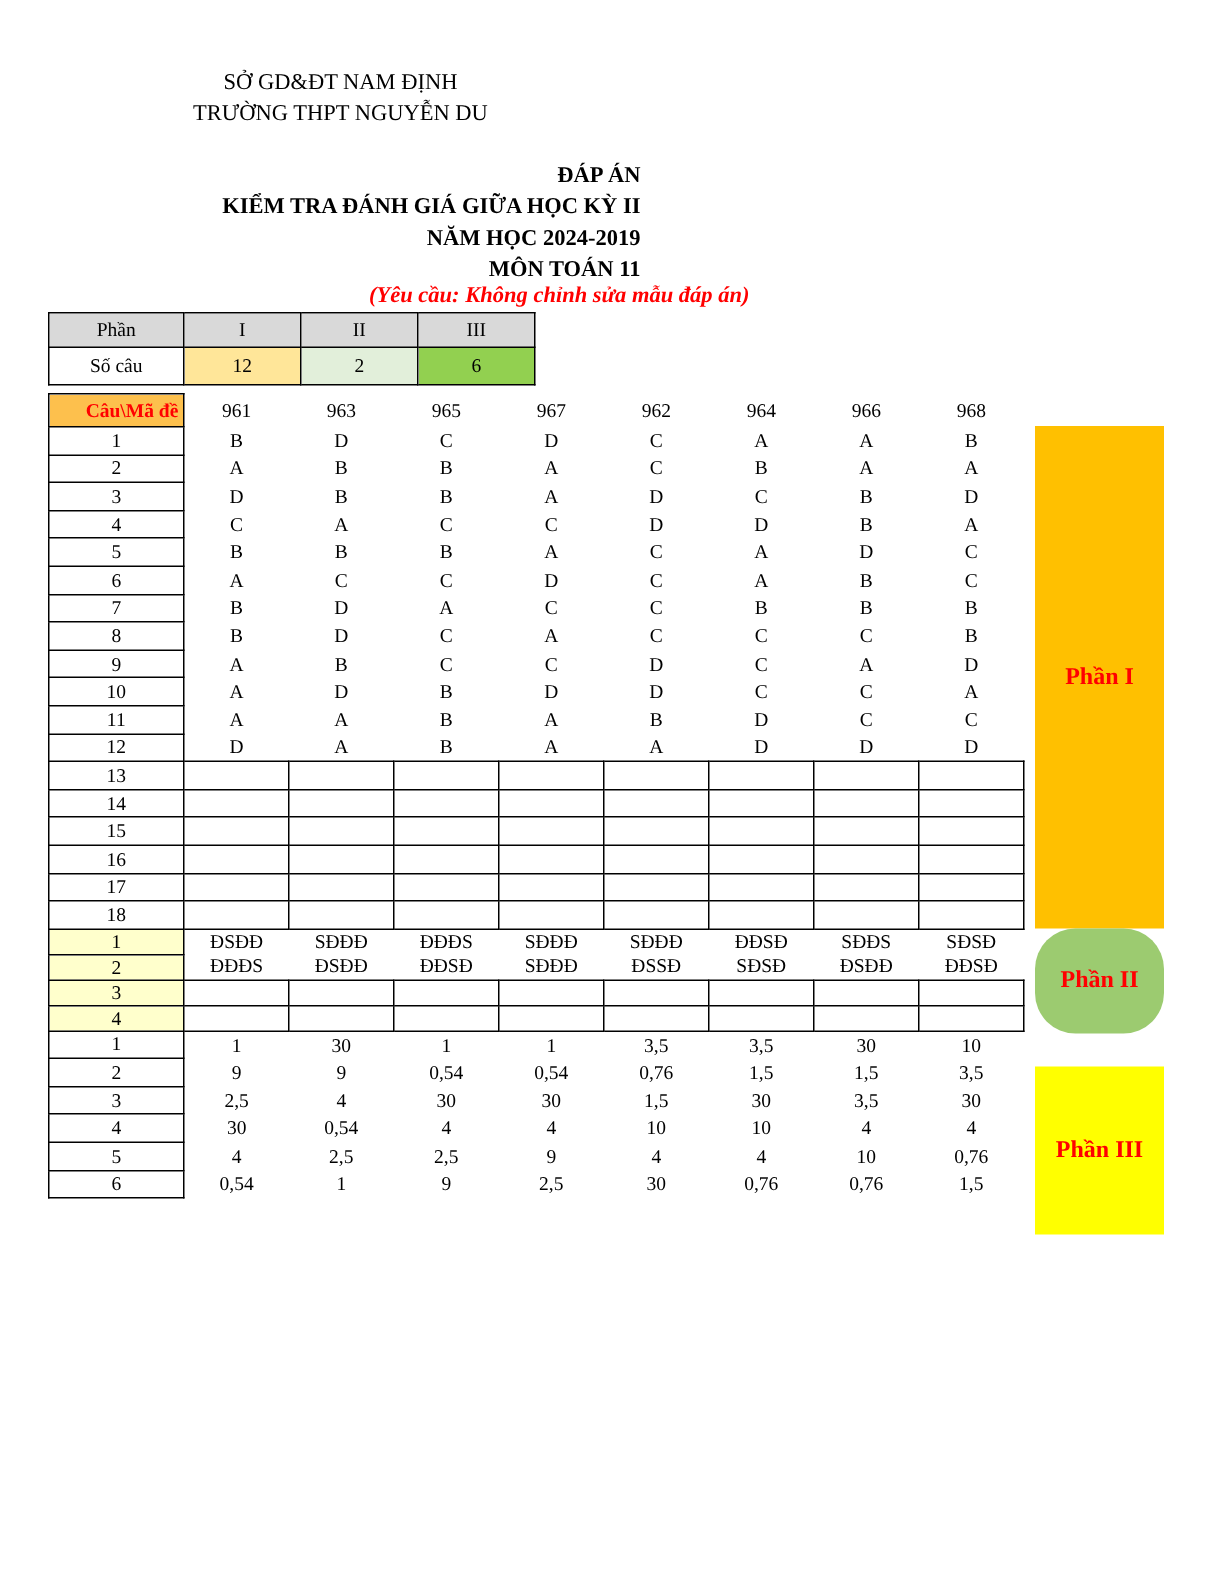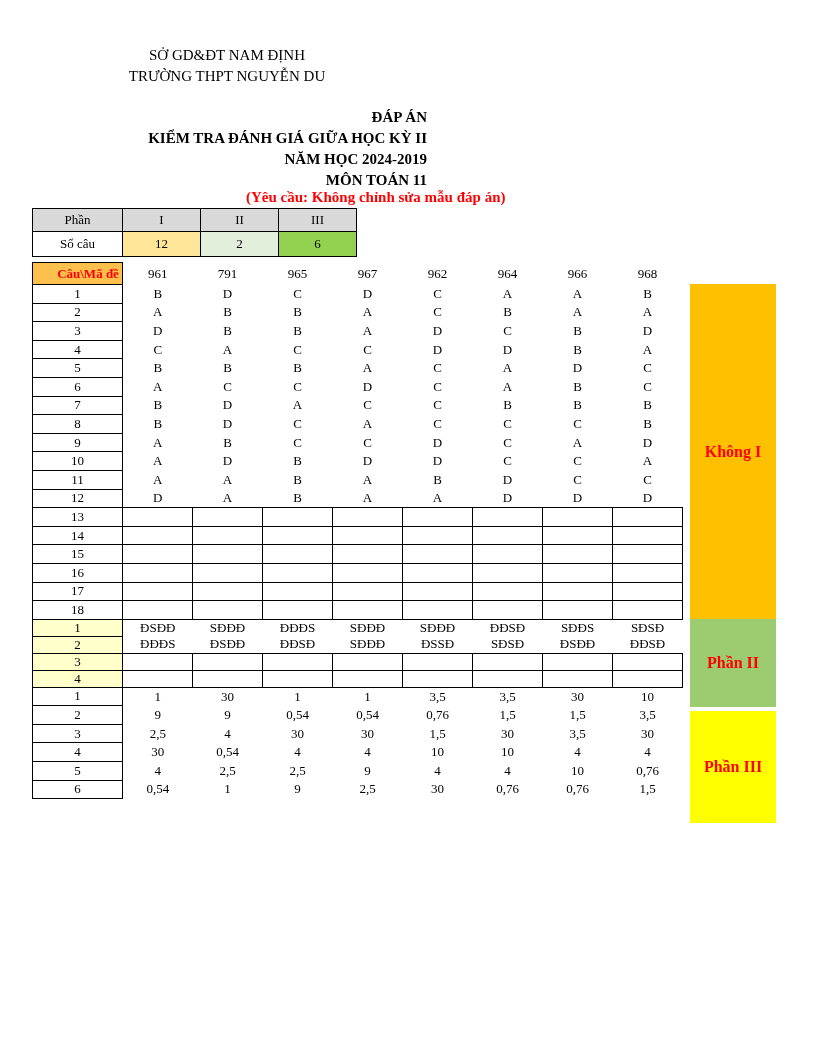--- a/index.html
+++ b/index.html
@@ -11,21 +11,21 @@
   .org-block {
     position:absolute; top:45px; left:67px; width:320px; text-align:center;
     font-weight:normal; font-size:15px; line-height:21px;
   }
   .title-block {
     position:absolute; top:107px; left:27px; width:400px; text-align:right;
     font-weight:bold; font-size:15px; line-height:21px;
   }
   .note {
     position:absolute; top:189px; left:246px;
-    color:var(--accent-red); font-weight:bold; font-size:15px;
+    color:var(--accent-red); font-weight:bold; font-style:italic; font-size:15px;
   }
   table { border-collapse:collapse; table-layout:fixed;font-family:Liberation Serif, serif; }
   td {
     text-align:center; vertical-align:middle; font-size:13px; padding:0;
     overflow:hidden; white-space:nowrap;
   }
   .b { border:1px solid #000; }
   .summary { position:absolute; top:208px; left:32px; }
   .summary tr.sum-r1 td { height:23px; }
   .summary tr.sum-r2 td { height:25px; }
@@ -39,21 +39,21 @@
   tr.p2 { height:17px; }
   tr.p3 { height:18.6px; }
   td.corner { background:var(--corner-bg); color:var(--accent-red); font-weight:bold;padding-left:21px; }
   td.p2label { background:var(--part2-label-bg); }
   .band {
     position:absolute; left:690px; width:86px;
     display:flex; align-items:center; justify-content:center;
     color:var(--accent-red); font-weight:bold; font-size:16px;
   }
   .band-1 { top:284px; height:335px; background:var(--band-part1); }
-  .band-2 { top:619px; height:88px;  background:var(--band-part2); }
+  .band-2 { top:619px; height:70px;  background:var(--band-part2);border-radius:27px; }
   .band-3 { top:687px; height:112px; background:var(--band-part3);margin-top:24px; }
 </style>
 </head>
 <body>
 
 <div class="page">
 
   <div class="org-block">
     <div>SỞ GD&amp;ĐT NAM ĐỊNH</div>
     <div>TRƯỜNG THPT NGUYỄN DU</div>
@@ -100,21 +100,21 @@
         <col style="width:70px">
       <col style="width:70px">
         <col style="width:70px">
         <col style="width:70px">
         <col style="width:70px">
     </colgroup>
     <tbody id="answers-body">
         <tr class="codes">
           <td class="b corner">Câu\Mã đề</td>
           <td>961</td>
-          <td>791</td>
+          <td>963</td>
           <td>965</td>
           <td>967</td>
           <td>962</td>
           <td>964</td>
           <td>966</td>
           <td>968</td>
         </tr>
         <tr class="p1">
           <td class="b">1</td>
           <td>B</td>
@@ -420,21 +420,21 @@
           <td>2,5</td>
           <td>30</td>
           <td>0,76</td>
           <td>0,76</td>
           <td>1,5</td>
         </tr>
       </tbody>
   </table>
 
   <div class="band band-1">
-    <span>Không I</span>
+    <span>Phần I</span>
   </div>
   <div class="band band-2">
     <span>Phần II</span>
   </div>
   <div class="band band-3">
     <span>Phần III</span>
   </div>
 
 </div>
 

